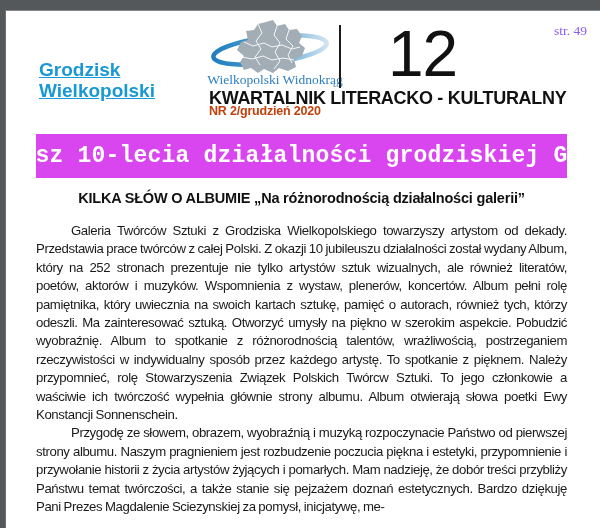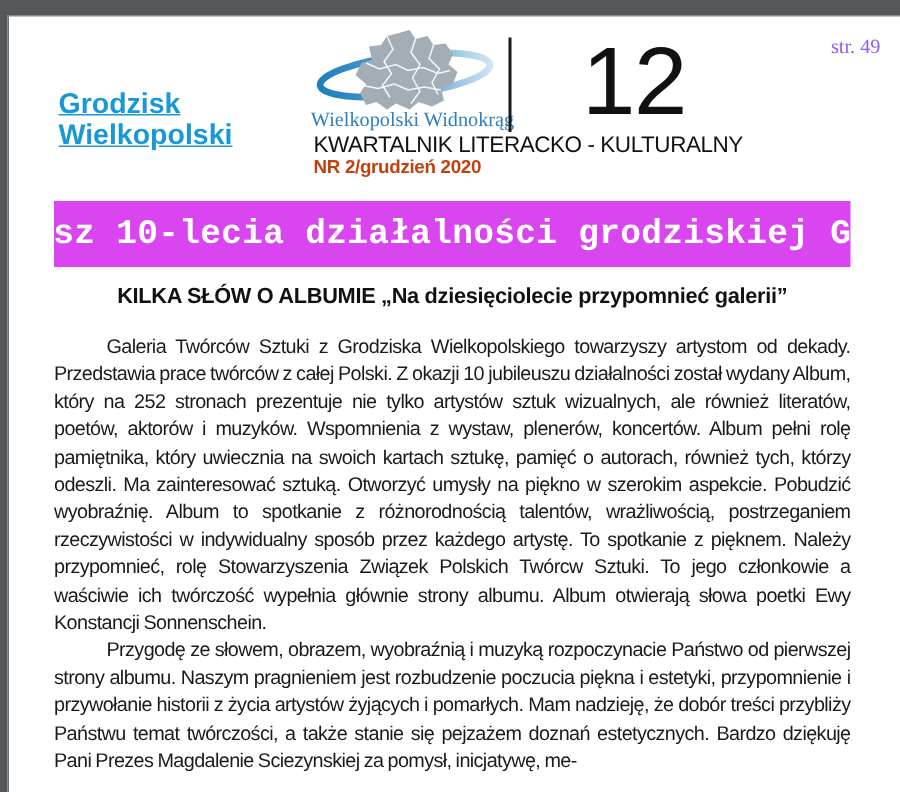--- a/index.html
+++ b/index.html
@@ -29,21 +29,21 @@
   }
   .masthead-divider{
     position:absolute;left:333px;top:14px;width:2px;height:63px;background:#1a1a1a;
   }
   .issue-number{
     position:absolute;left:345px;top:6px;
     font-size:64px;font-weight:400;color:#111;letter-spacing:-1px;margin-left:37px;
   }
   .masthead-subtitle{
     position:absolute;left:203px;top:77px;
-    font-size:15px;font-weight:normal;color:#111;letter-spacing:-0.3px;white-space:nowrap;
+    font-size:18px;font-weight:bold;color:#111;letter-spacing:-0.3px;white-space:nowrap;
   }
   .masthead-issue-info{
     position:absolute;left:203px;top:93px;
     font-size:12.5px;font-weight:bold;color:#c2410c;letter-spacing:-0.2px;
   }
   .banner{
     position:absolute;left:30px;top:123px;width:531px;height:44px;
     background:#d946ef;color:#ffffff;
     display:flex;align-items:center;justify-content:center;
     font-family:Liberation Mono, monospace;font-weight:bold;font-size:23px;
@@ -104,20 +104,20 @@
   <div class="issue-number">12</div>
 
   <div class="masthead-subtitle">KWARTALNIK LITERACKO - KULTURALNY</div>
 
   <div class="masthead-issue-info">NR 2/grudzień 2020</div>
 
   <div class="banner">
     <span>Jubileusz 10-lecia działalności grodziskiej Galerii.</span>
   </div>
 
-  <div class="article-heading">KILKA SŁÓW O ALBUMIE „Na dziesięciolecie przypomnieć galerii”</div>
+  <div class="article-heading">KILKA SŁÓW O ALBUMIE „Na różnorodnością działalności galerii”</div>
 
   <div class="article-body">
     <p>Galeria Twórców Sztuki z Grodziska Wielkopolskiego towarzyszy artystom od dekady. Przedstawia prace twórców z całej Polski. Z okazji 10 jubileuszu działalności został wydany Album, który na 252 stronach prezentuje nie tylko artystów sztuk wizualnych, ale również literatów, poetów, aktorów i muzyków. Wspomnienia z wystaw, plenerów, koncertów. Album pełni rolę pamiętnika, który uwiecznia na swoich kartach sztukę, pamięć o autorach, również tych, którzy odeszli. Ma zainteresować sztuką. Otworzyć umysły na piękno w szerokim aspekcie. Pobudzić wyobraźnię. Album to spotkanie z różnorodnością talentów, wrażliwością, postrzeganiem rzeczywistości w indywidualny sposób przez każdego artystę. To spotkanie z pięknem. Należy przypomnieć, rolę Stowarzyszenia Związek Polskich Twórcw Sztuki. To jego członkowie a waściwie ich twórczość wypełnia głównie strony albumu. Album otwierają słowa poetki Ewy Konstancji Sonnenschein.</p>
     <p>Przygodę ze słowem, obrazem, wyobraźnią i muzyką rozpoczynacie Państwo od pierwszej strony albumu. Naszym pragnieniem jest rozbudzenie poczucia piękna i estetyki, przypomnienie i przywołanie historii z życia artystów żyjących i pomarłych. Mam nadzieję, że dobór treści przybliży Państwu temat twórczości, a także stanie się pejzażem doznań estetycznych. Bardzo dziękuję Pani Prezes Magdalenie Sciezynskiej za pomysł, inicjatywę, me-</p>
   </div>
 
 </div>
 
 </body></html>

